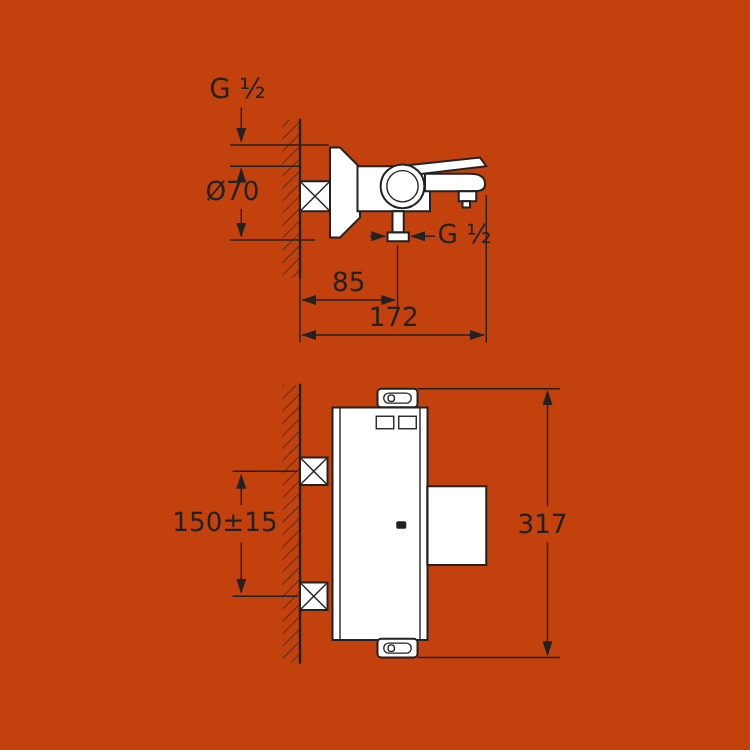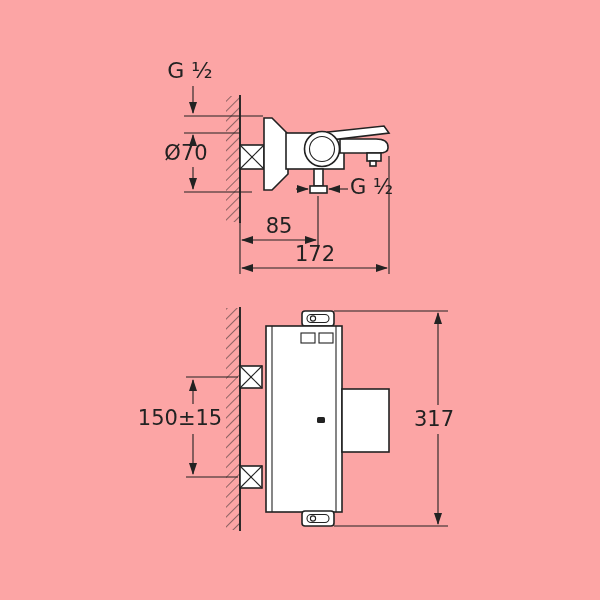--- a/index.html
+++ b/index.html
@@ -7,21 +7,21 @@
     padding: 0;
     background: #ffffff;
     width: 600px;
     height: 600px;
     overflow: hidden;
     font-family: "DejaVu Sans", sans-serif;
   }
   .stage {
     width: 600px;
     height: 600px;
-    background: #fca5a5;
+    background: #c2410c;
     position: relative;
   }
   svg { display: block; }
   .wall { stroke: #222; stroke-width: 1.9; fill: none; stroke-linecap: square; }
   .thin { stroke: #222; stroke-width: 1.1; fill: none; }
   .dim  { stroke: #222; stroke-width: 1.1; fill: none; }
   .fillw{ fill: #ffffff; stroke: #222; stroke-width: 1.6; }
   .solid{ fill: #222; stroke: none; }
 
   text {

